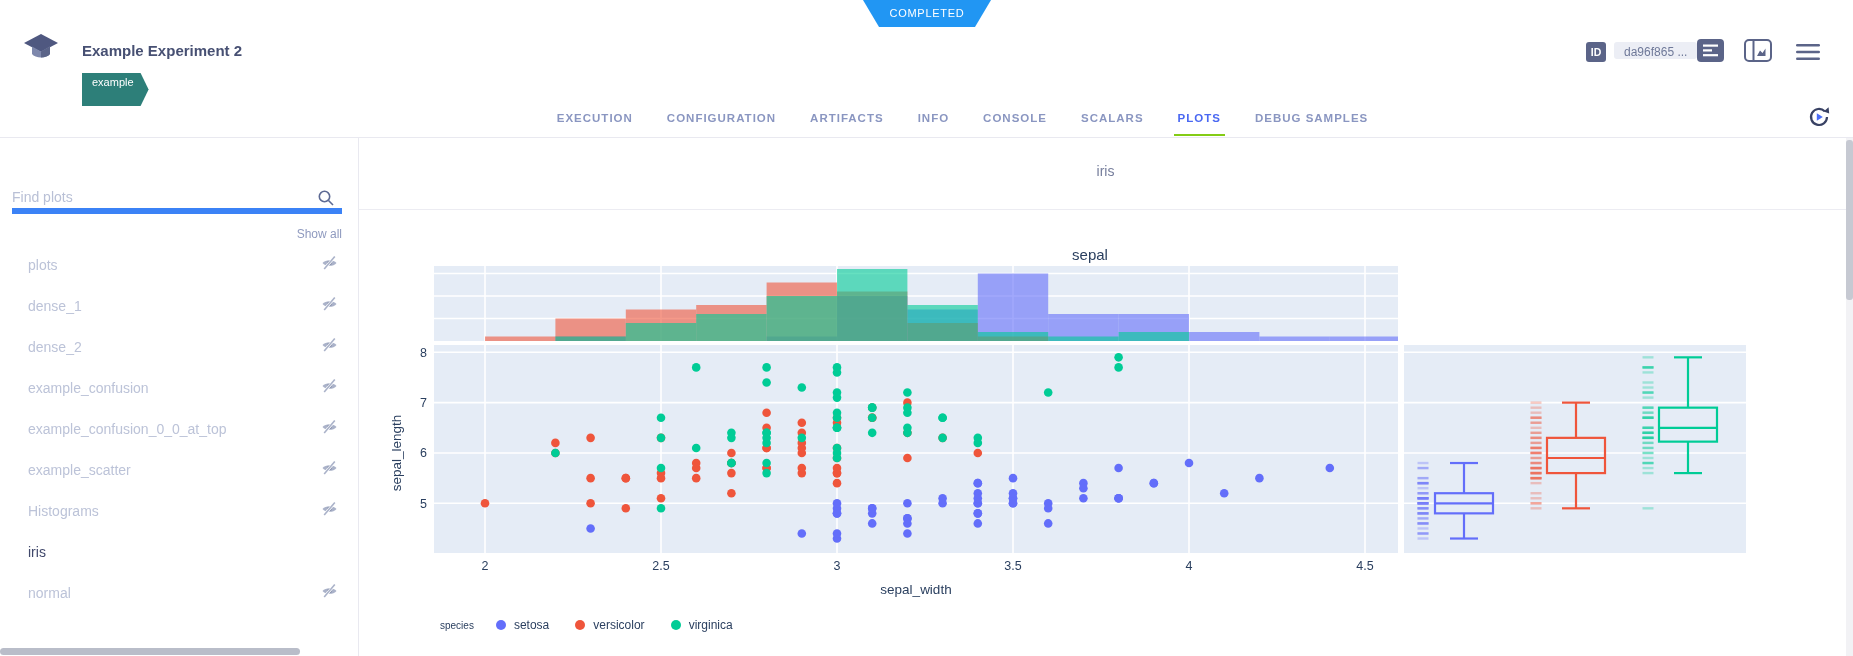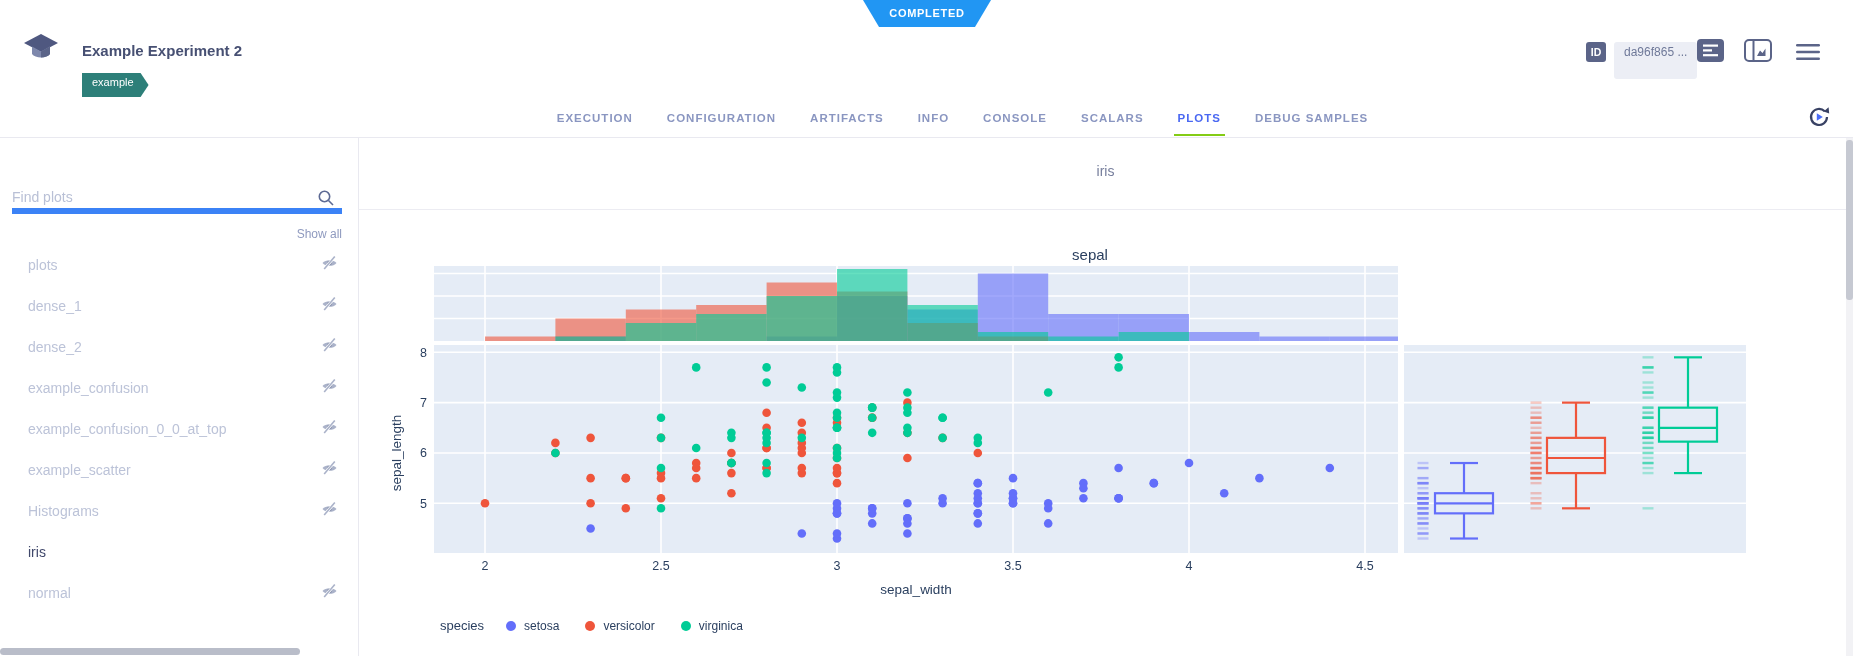--- a/index.html
+++ b/index.html
@@ -1,30 +1,30 @@
 <!DOCTYPE html>
 <html><head>
 <meta charset="utf-8">
 <style>
   html,body{margin:0;padding:0;background:#fff;}
   #app{position:relative;width:1853px;height:656px;background:#fff;overflow:hidden;
        font-family:"Liberation Sans",sans-serif;}
   
   .ribbon{position:absolute;left:863px;top:0;width:128px;height:27px;background:#2196f3;
           clip-path:polygon(0 0,100% 0,calc(100% - 16px) 100%,16px 100%);
-          color:#fff;font-size:11px;font-weight:bold;letter-spacing:.7px;text-align:center;
+          color:#fff;font-size:11px;font-weight:normal;letter-spacing:.7px;text-align:center;
           line-height:26px;z-index:30;}
   .logo{position:absolute;left:23px;top:33px;}
   .exp-title{position:absolute;left:82px;top:42px;font-size:15px;font-weight:600;color:#475073;}
-  .tag{position:absolute;left:82px;top:73px;height:24px;padding:0 15px 0 10px;background:#2d7f79;
+  .tag{position:absolute;left:82px;top:73px;height:33px;padding:0 15px 0 10px;background:#2d7f79;
        color:#fff;font-size:11px;line-height:18px;
        clip-path:polygon(0 0,calc(100% - 8px) 0,100% 50%,calc(100% - 8px) 100%,0 100%);}
   .id-badge{position:absolute;left:1586px;top:42px;width:20px;height:20px;background:#5b6488;
             border-radius:3px;color:#fff;font-size:10.5px;font-weight:bold;text-align:center;line-height:20px;}
-  .id-pill{position:absolute;left:1614px;top:42px;height:37px;padding:0 10px;background:#eceef5;
+  .id-pill{position:absolute;left:1614px;top:42px;height:17px;padding:0 10px;background:#eceef5;
            border-radius:3px;color:#6f7999;font-size:12px;line-height:20px;}
   .icon-abs{position:absolute;}
   .tabs{position:absolute;left:0;right:0;top:108px;display:flex;justify-content:center;gap:26px;
         padding-left:72px;box-sizing:border-box;}
   .tab{font-size:11.5px;letter-spacing:1px;color:#8a96c1;font-weight:600;line-height:20px;
        padding:0 4px 6px 4px;cursor:pointer;white-space:nowrap;}
   .tab.active{color:#4a68f2;border-bottom:2px solid #84cc16;}
   .header-divider{position:absolute;left:0;top:137px;width:1853px;height:1px;background:#e9e9f0;}
   
   .sidebar-sep{position:absolute;left:358px;top:138px;width:1px;height:518px;background:#e9e9f0;}
@@ -42,21 +42,21 @@
   .hbar{position:absolute;left:0;top:648px;width:300px;height:7px;background:#b9bdc9;border-radius:4px;}
   .vtrack{position:absolute;left:1846px;top:138px;width:7px;height:518px;background:#f2f2f5;}
   .vbar{position:absolute;left:1846px;top:140px;width:7px;height:160px;background:#c6c9d2;border-radius:3px;}
   
   .group-title{position:absolute;left:358px;top:163px;width:1495px;text-align:center;
                font-size:14px;color:#767e9c;}
   .group-divider{position:absolute;left:358px;top:209px;width:1495px;height:1px;background:#ececf2;}
   .chart-svg{position:absolute;left:0;top:0;}
   .legend{position:absolute;left:440px;top:618px;display:flex;align-items:center;
           font-size:12px;color:#2a3f5f;z-index:5;}
-  .legend-title{font-size:13px;margin-right:22px;}
+  .legend-title{font-size:10px;margin-right:22px;}
   .legend-entry{display:flex;align-items:center;margin-right:26px;cursor:pointer;}
   .legend-dot{width:10px;height:10px;border-radius:50%;margin-right:8px;}
   svg text{font-family:"Liberation Sans",sans-serif;fill:#2a3f5f;}
 </style>
 </head>
 <body>
 
 <div id="app">
 
   <svg id="chart" class="chart-svg" width="1853" height="656" viewBox="0 0 1853 656">

